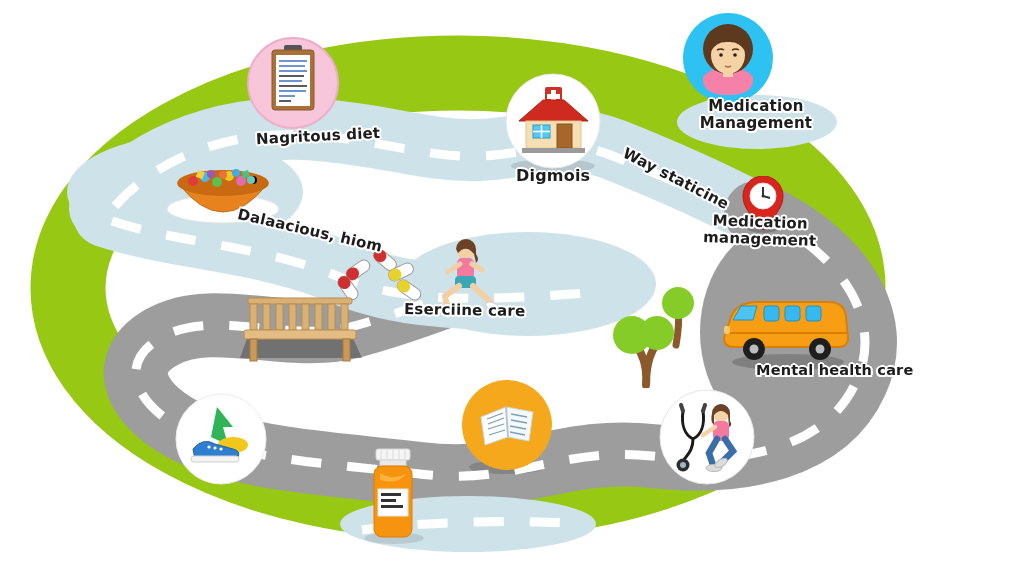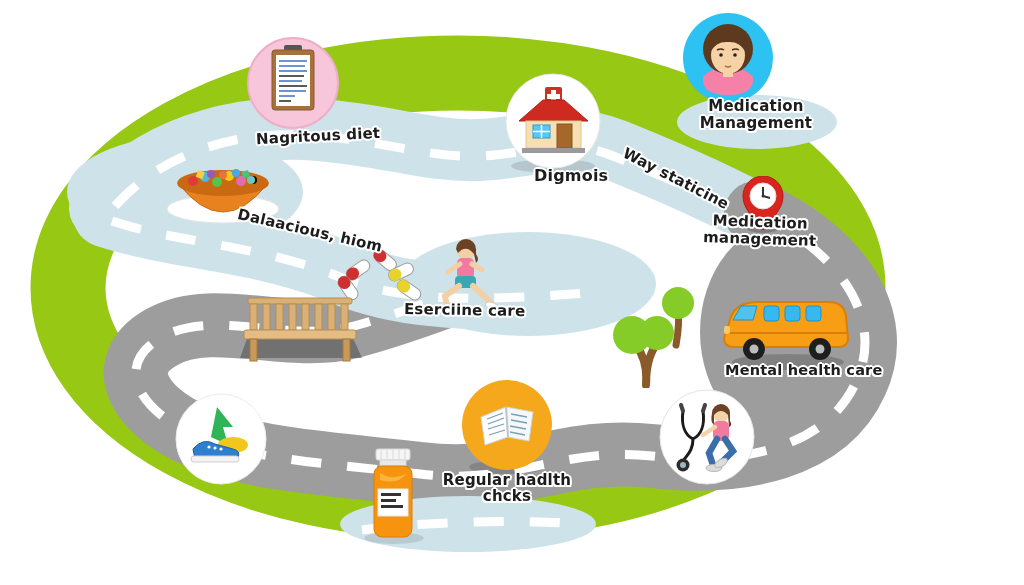--- a/index.html
+++ b/index.html
@@ -306,34 +306,30 @@
     </svg>
   </div>
 
   <span class="label" style="left:256px;top:127px;transform:rotate(-3deg);">Nagritous diet</span>
 
   <span class="label" style="left:240px;top:205px;transform:rotate(13deg);transform-origin:left top;">Dalaacious, hiom</span>
 
   <span class="label" style="left:404px;top:301px;transform:rotate(1deg);">Eserciine care</span>
 
 
-  <span class="label" style="left:534px;top:166px;font-size:16px;">Digmois</span>
+  <span class="label" style="left:516px;top:166px;font-size:16px;">Digmois</span>
 
   <span class="label" style="left:628px;top:144px;transform:rotate(27deg);transform-origin:left top;">Way staticine</span>
 
   <div class="label center" style="left:686px;top:98px;width:140px;">
     <div>Medication</div>
     <div>Management</div>
   </div>
 
   <div class="label center" style="left:700px;top:214px;width:120px;transform:rotate(2deg);">
     <div>Medication</div>
     <div>management</div>
   </div>
 
-  <span class="label" style="left:725px;top:362px;font-size:14.5px;">Mental health care</span>
-
-  <div class="label center" style="left:427px;top:472px;width:160px;line-height:16px;">
-    <div>Regular hadlth</div>
-    <div>chcks</div>
-  </div>
+  <span class="label" style="left:756px;top:362px;font-size:14.5px;">Mental health care</span>
+
 
 </div>
 
 </body></html>

